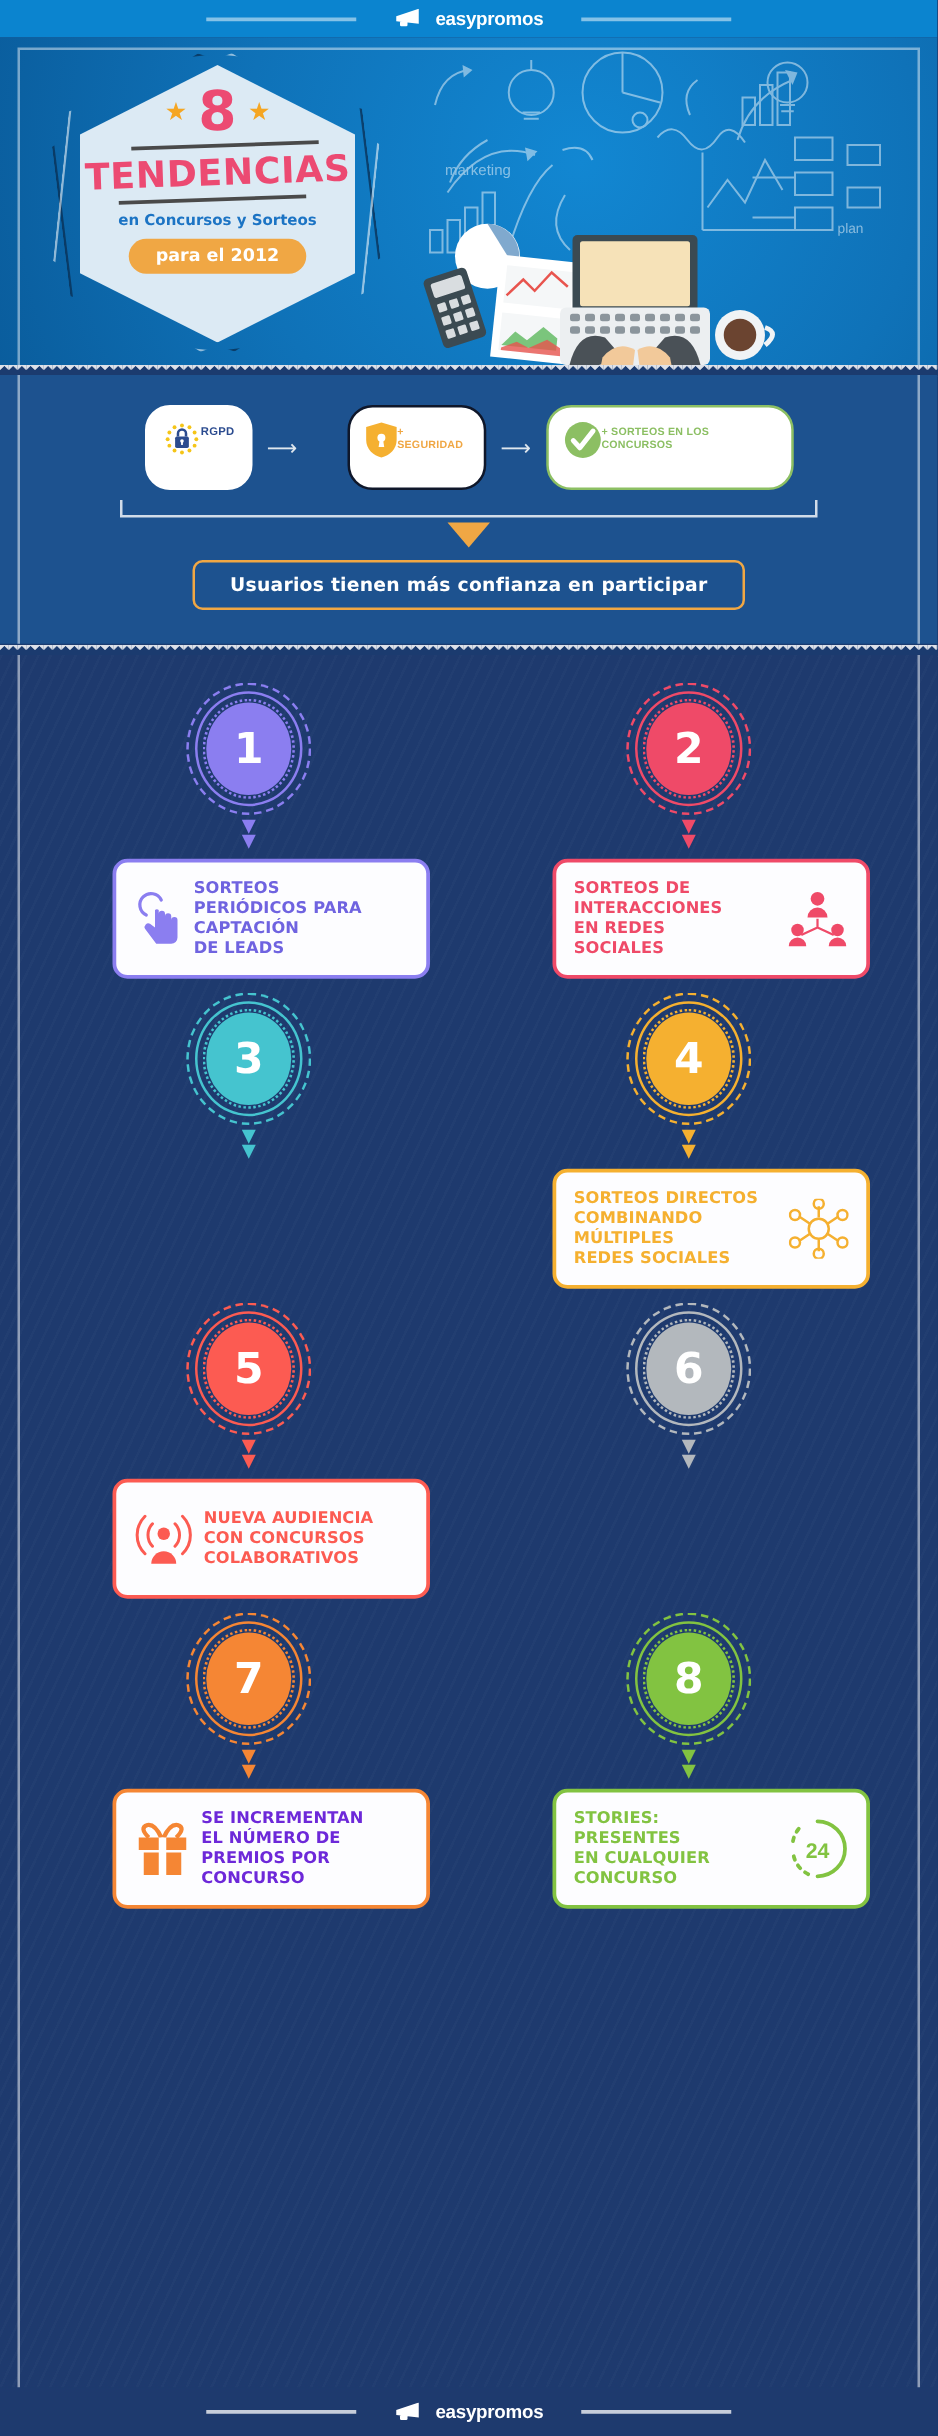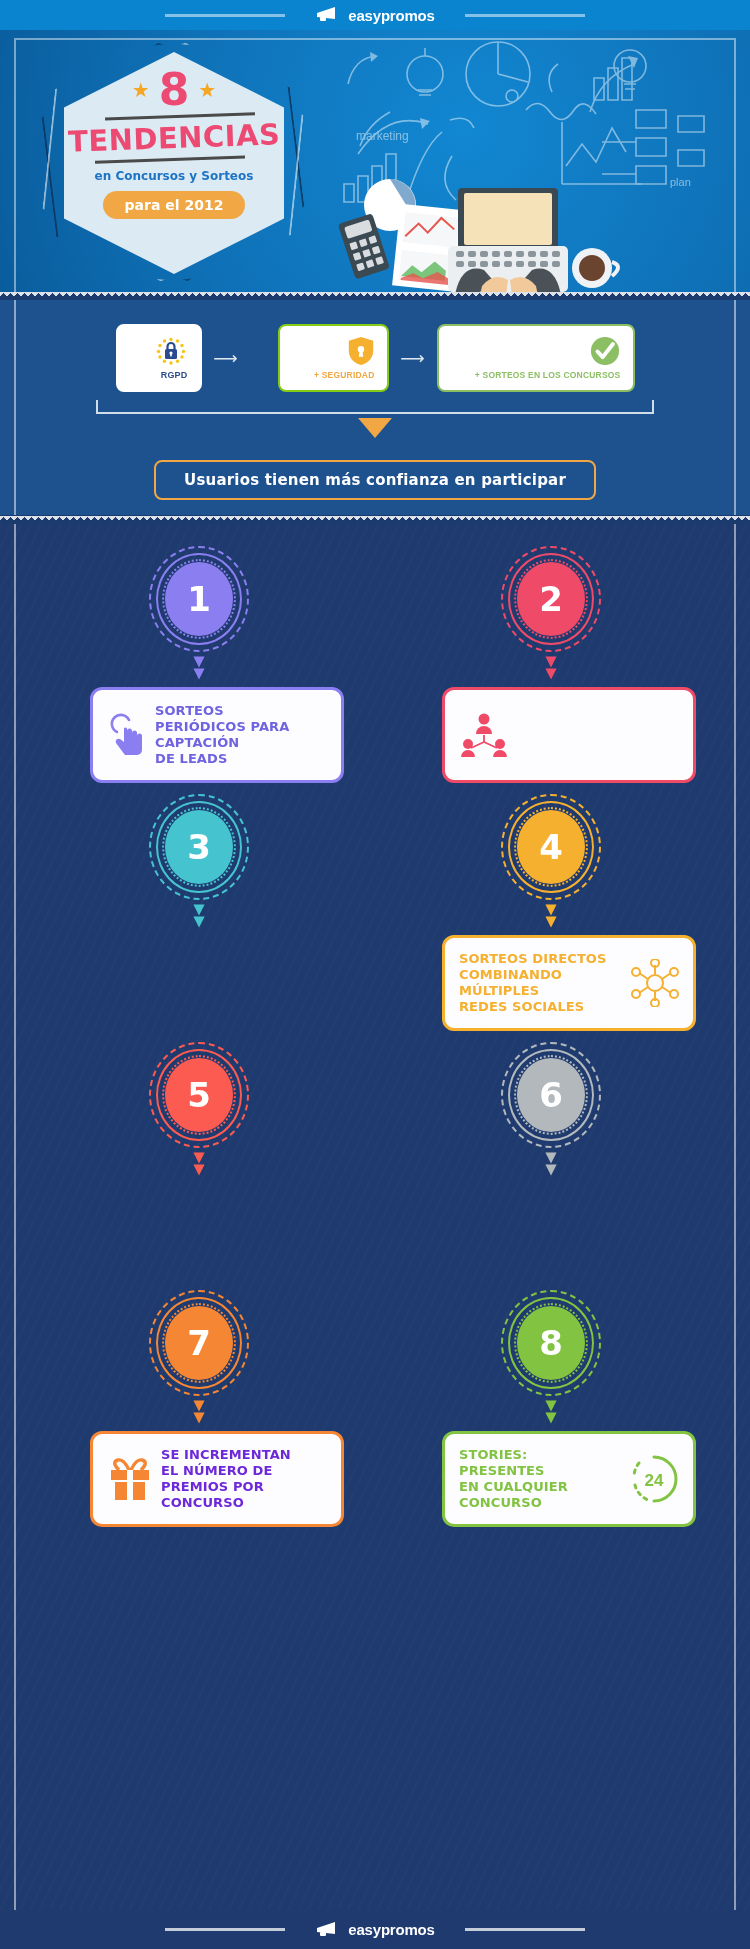--- a/index.html
+++ b/index.html
@@ -118,26 +118,26 @@
   }
   .rgpd-section .sideline { position: absolute; top: 0; bottom: 0; width: 2px; background: rgba(255,255,255,.5); }
   .rgpd-section .sideline.l { left: 14px; }
   .rgpd-section .sideline.r { right: 14px; }
 
   .flowrow {
     position: absolute; top: 24px; left: 0; width: 750px;
     display: flex; align-items: stretch; justify-content: center; gap: 0;
   }
   .flowcard {
-    background: #ffffff; border-radius: 8px;
-    display: flex; flex-direction: column; align-items: flex-end; justify-content: center;
+    background: #ffffff; border-radius: 20px;
+    display: flex; flex-direction: row; align-items: flex-start; justify-content: center;
     padding: 10px 12px; height: 68px;
   }
   .flowcard.c1 { width: 86px; border: 2px solid #ffffff; }
-  .flowcard.c2 { width: 111px; border: 2px solid #84cc16; margin-left: 28px; }
+  .flowcard.c2 { width: 111px; border: 2px solid #0f172a; margin-left: 28px; }
   .flowcard.c3 { width: 198px; border: 2px solid #8cbf63; }
   .flowcard .lbl { font-size: 8.5px; font-weight: bold; letter-spacing: .2px; margin-top: 4px; }
   .flowcard.c1 .lbl { color: #2b4b8f; font-size: 9px; }
   .flowcard.c2 .lbl { color: #f0a744; }
   .flowcard.c3 .lbl { color: #8cbf63; }
   .flowarrow {
     align-self: center; width: 48px; display: flex; align-items: center; justify-content: center;
     color: #dfe7ee; font-size: 17px;
   }
 
@@ -148,21 +148,21 @@
     border-bottom: 2px solid rgba(255,255,255,.8);
   }
   .downtri {
     position: absolute; top: 118px; left: 50%; transform: translateX(-50%);
     width: 0; height: 0;
     border-left: 17px solid transparent;
     border-right: 17px solid transparent;
     border-top: 20px solid #f0a744;
   }
   .confbox {
-    position: absolute; top: 160px; left: 50%; transform: translateX(-50%);
+    position: absolute; top: 148px; left: 50%; transform: translateX(-50%);
     border: 2px solid #f0a744; border-radius: 8px;
     padding: 9px 28px; color: #ffffff;
     font-size: 15px; font-weight: bold; letter-spacing: .2px;
     font-family: "DejaVu Sans", sans-serif;
     white-space: nowrap;
   }
 
   
   .trends {
     position: absolute; top: 524px; left: 0;
@@ -453,20 +453,24 @@
           <span class="ring dash-outer"></span>
           <span class="ring solid-mid"></span>
           <span class="ring dash-inner"></span>
           <span class="numcircle" style="background:#ef4a68">2</span>
         </div>
         <div class="chevrons" style="color:#ef4a68">
             <span>▾</span>
             <span>▾</span>
           </div>
         <div class="card icon-right" style="color:#ef4a68">
+          <span class="cardtext" style="color:#ef4a68">SORTEOS DE
+INTERACCIONES
+EN REDES
+SOCIALES</span>
           <span class="cardicon">
             <svg width="50" height="46" viewBox="0 0 50 46">
               <circle cx="25" cy="7" r="5.5" fill="#ef4a68"></circle>
               <path d="M17 22 a8 8 0 0 1 16 0 z" fill="#ef4a68"></path>
               <path d="M25 23 v7 M25 30 L12 36 M25 30 L38 36" stroke="#ef4a68" stroke-width="1.8" fill="none"></path>
               <circle cx="9" cy="32" r="5" fill="#ef4a68"></circle>
               <path d="M2 45 a7 7 0 0 1 14 0 z" fill="#ef4a68"></path>
               <circle cx="41" cy="32" r="5" fill="#ef4a68"></circle>
               <path d="M34 45 a7 7 0 0 1 14 0 z" fill="#ef4a68"></path>
             </svg>
@@ -524,20 +528,37 @@
         <div class="numwrap" style="color:#fc5b52">
           <span class="ring dash-outer"></span>
           <span class="ring solid-mid"></span>
           <span class="ring dash-inner"></span>
           <span class="numcircle" style="background:#fc5b52">5</span>
         </div>
         <div class="chevrons" style="color:#fc5b52">
             <span>▾</span>
             <span>▾</span>
           </div>
+        <div class="card" style="color:#fc5b52">
+          <span class="cardicon">
+            <svg width="48" height="44" viewBox="0 0 48 44">
+              <circle cx="24" cy="18" r="5" fill="#fc5b52"></circle>
+              <path d="M14 42 a10 10 0 0 1 20 0 z" fill="#fc5b52"></path>
+              <g fill="none" stroke="#fc5b52" stroke-width="2.4" stroke-linecap="round">
+                <path d="M15 10 a13 13 0 0 0 0 18"></path>
+                <path d="M33 10 a13 13 0 0 1 0 18"></path>
+                <path d="M9 4 a21 21 0 0 0 0 30"></path>
+                <path d="M39 4 a21 21 0 0 1 0 30"></path>
+              </g>
+            </svg>
+          </span>
+          <span class="cardtext" style="color:#fc5b52">NUEVA AUDIENCIA
+CON CONCURSOS
+COLABORATIVOS</span>
+        </div>
       </div>
 
       <div class="trend">
         <div class="numwrap" style="color:#b3b8bd">
           <span class="ring dash-outer"></span>
           <span class="ring solid-mid"></span>
           <span class="ring dash-inner"></span>
           <span class="numcircle" style="background:#b3b8bd">6</span>
         </div>
         <div class="chevrons" style="color:#b3b8bd">

